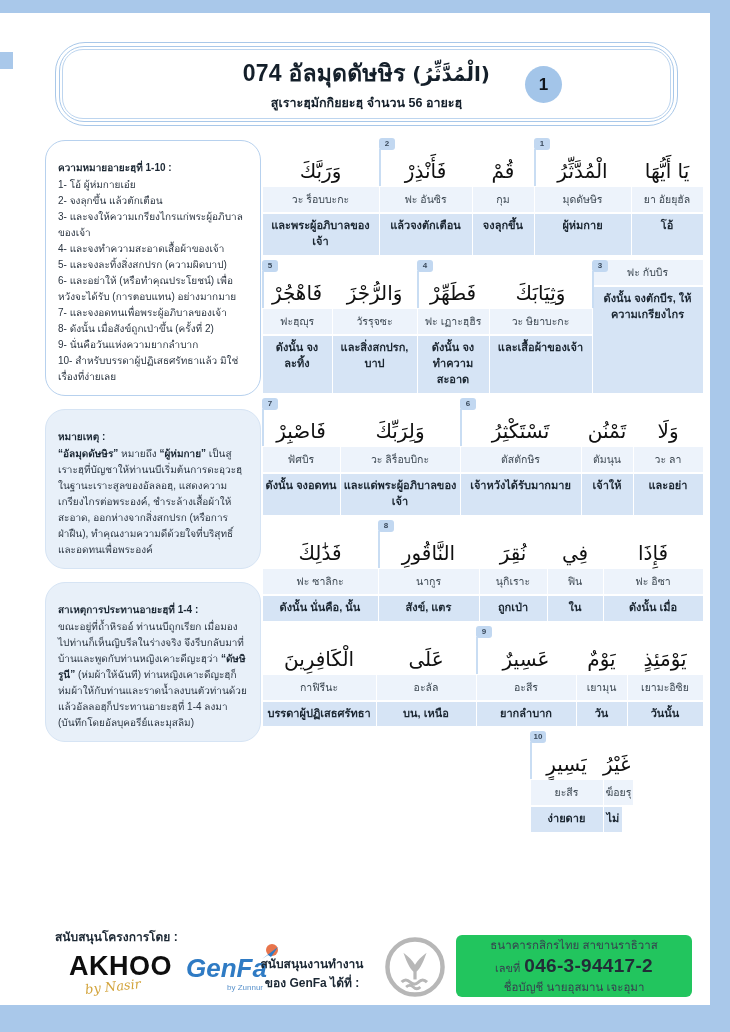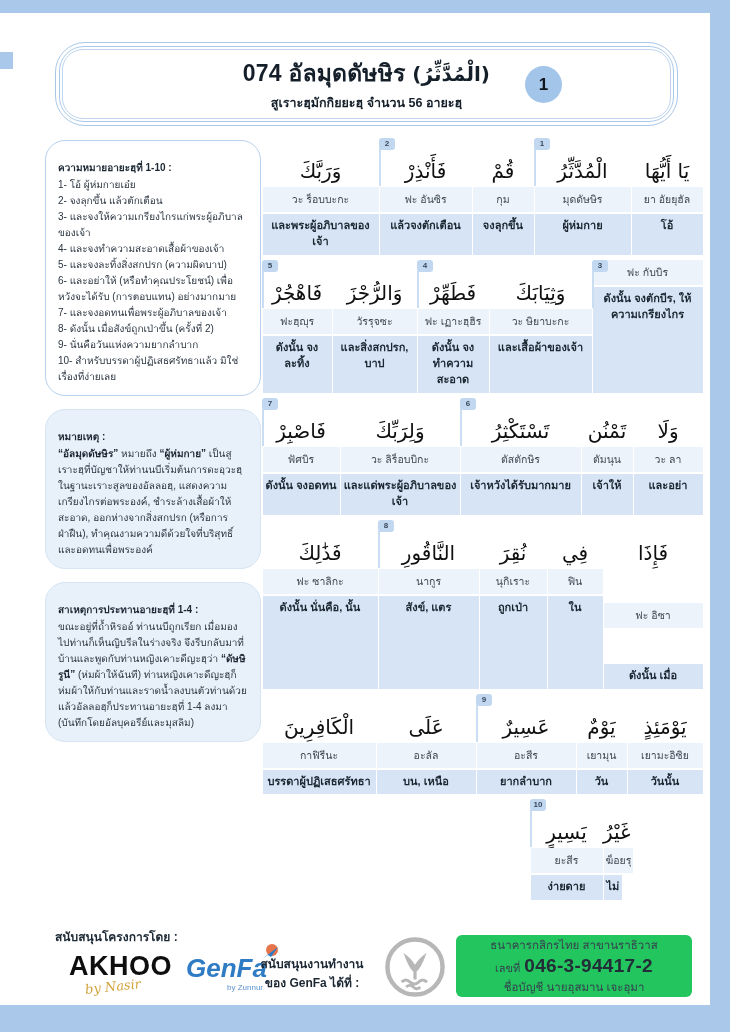--- a/index.html
+++ b/index.html
@@ -193,21 +193,21 @@
           <div class="th">และแด่พระผู้อภิบาลของเจ้า</div>
         </div>
         <div class="cell versed" style="flex: 78 1 0px;">
           <div class="vbadge">7</div>
           <div class="ar">فَاصْبِرْ</div>
           <div class="tl">ฟัศบิร</div>
           <div class="th">ดังนั้น จงอดทน</div>
         </div>
       </div>
       <div class="row">
-        <div class="cell" style="flex: 100 1 0px; gap: 34px;">
+        <div class="cell" style="flex: 100 1 0px;">
           <div class="ar">فَإِذَا</div>
           <div class="tl">ฟะ อิซา</div>
           <div class="th">ดังนั้น เมื่อ</div>
         </div>
         <div class="cell" style="flex: 56 1 0px;">
           <div class="ar">فِي</div>
           <div class="tl">ฟิน</div>
           <div class="th">ใน</div>
         </div>
         <div class="cell" style="flex: 68 1 0px;">

